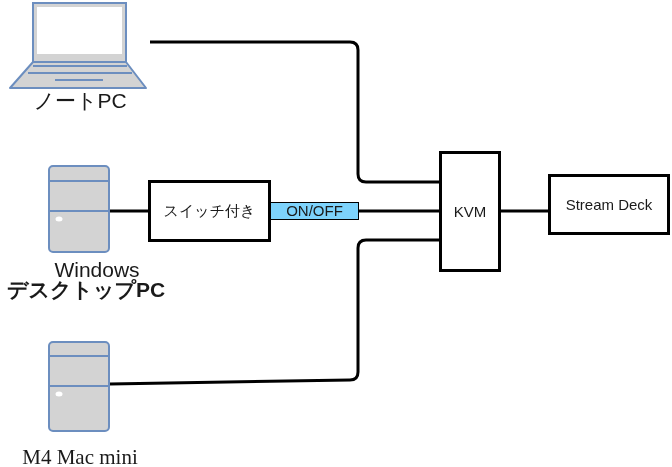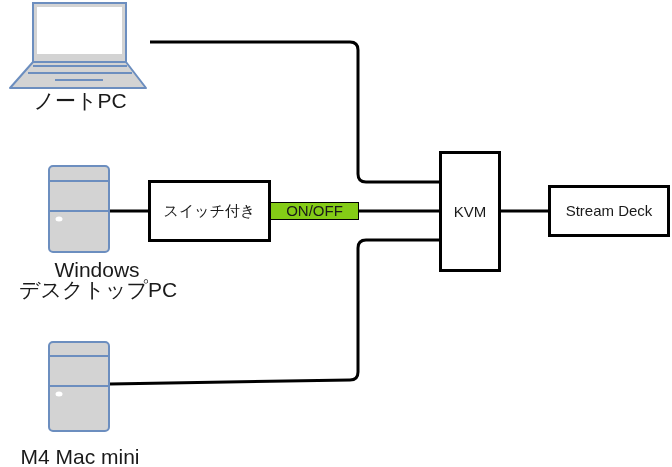--- a/index.html
+++ b/index.html
@@ -3,21 +3,21 @@
 <meta charset="utf-8">
 <style>
   html, body { margin: 0; padding: 0; background: #ffffff; }
   body { width: 672px; height: 467px; position: relative; overflow: hidden;
          font-family: "Liberation Sans", "DejaVu Sans", sans-serif; color: #1a1a1a; }
   svg.canvas { position: absolute; left: 0; top: 0; }
   .label { position: absolute; font-size: 21px; text-align: center; line-height: 20px; white-space: nowrap; }
   .box { position: absolute; box-sizing: border-box; border: 3px solid #000; background: #fff;
          display: flex; align-items: center; justify-content: center; text-align: center;
          font-size: 15px; line-height: 20px; }
-  .edge-label { position: absolute; box-sizing: border-box; border: 1px solid #000; background: #84cc16;
+  .edge-label { position: absolute; box-sizing: border-box; border: 1px solid #000; background: #7dd3fc;
                 font-size: 15px; line-height: 16px; display: flex; align-items: center; justify-content: center; }
 </style>
 </head>
 <body>
 
 <svg class="canvas" width="672" height="467" viewBox="0 0 672 467">
 
   <path d="M150 42 L350 42 Q358 42 358 50 L358 174 Q358 182 366 182 L440 182" fill="none" stroke="#000" stroke-width="3"></path>
   <path d="M110 211 L150 211" fill="none" stroke="#000" stroke-width="3"></path>
   <path d="M270 211 L440 211" fill="none" stroke="#000" stroke-width="3"></path>
@@ -43,28 +43,28 @@
   <g>
     <rect x="49" y="342" width="60" height="89" rx="4" fill="#d3d3d3" stroke="#6c8ebf" stroke-width="2"></rect>
     <line x1="49" y1="356" x2="109" y2="356" stroke="#6c8ebf" stroke-width="2"></line>
     <line x1="49" y1="386" x2="109" y2="386" stroke="#6c8ebf" stroke-width="2"></line>
     <ellipse cx="59" cy="394" rx="3.5" ry="2.5" fill="#ffffff"></ellipse>
   </g>
 </svg>
 
 <div class="label" style="left:20px; top:91px; width:120px;">ノートPC</div>
 <div class="label" style="left:17px; top:260px; width:160px;">Windows</div>
-<div class="label" style="left:18px; top:280px; width:160px;">デスクトップPC</div>
-<div class="label" style="left:0px; top:447px; width:160px;">M4 Mac mini</div>
+<div class="label" style="left:6px; top:280px; width:160px;font-weight:bold;">デスクトップPC</div>
+<div class="label" style="left:0px; top:447px; width:160px;font-family:Liberation Serif, serif;">M4 Mac mini</div>
 
 <div class="box" style="left:148px; top:180px; width:123px; height:62px; flex-direction:column;">
   <span>スイッチ付き</span>
 </div>
 
 <div class="edge-label" style="left:270px; top:202px; width:89px; height:18px;">ON/OFF</div>
 
 <div class="box" style="left:439px; top:151px; width:62px; height:121px;">
   <span>KVM</span>
 </div>
 
-<div class="box" style="left:548px; top:185px; width:122px; height:52px;justify-content:center;">
+<div class="box" style="left:548px; top:174px; width:122px; height:61px;justify-content:center;">
   <span>Stream Deck</span>
 </div>
 
 </body></html>

